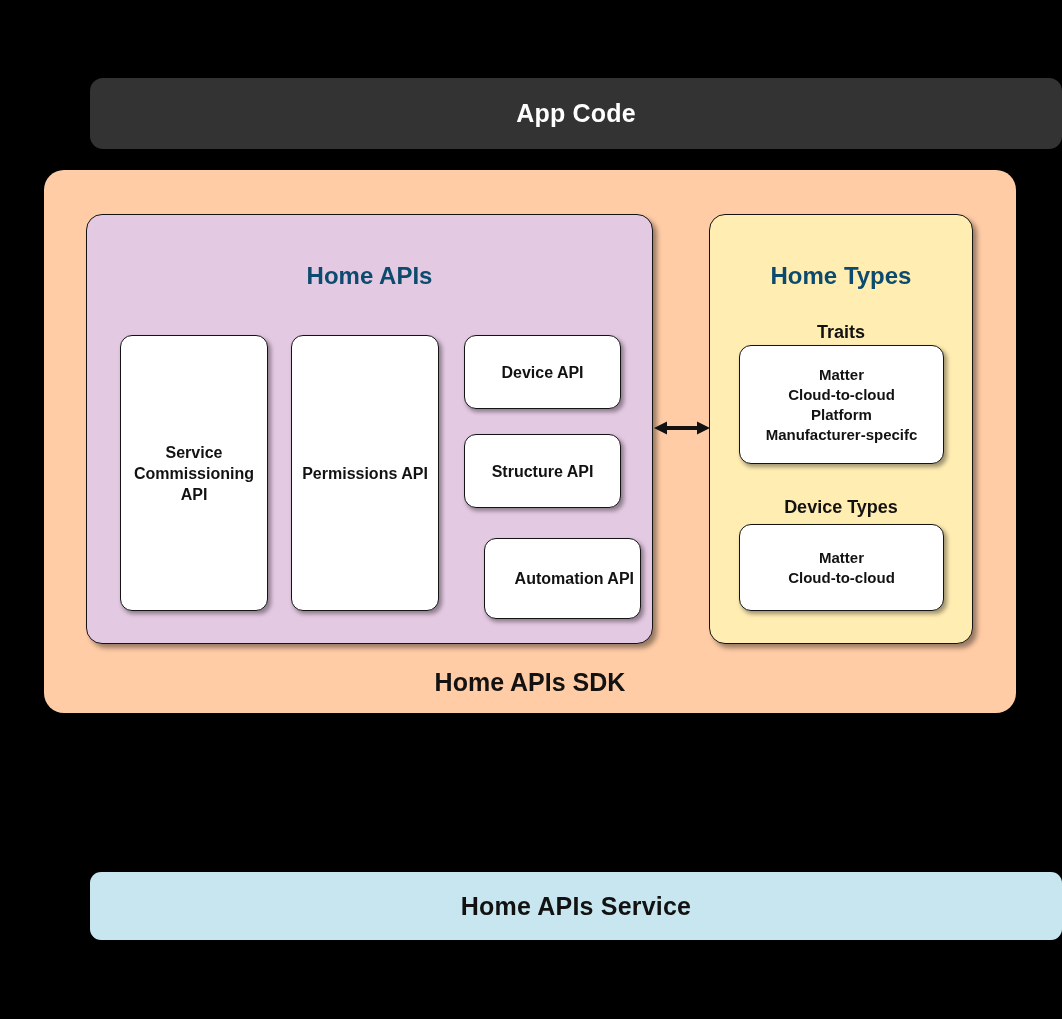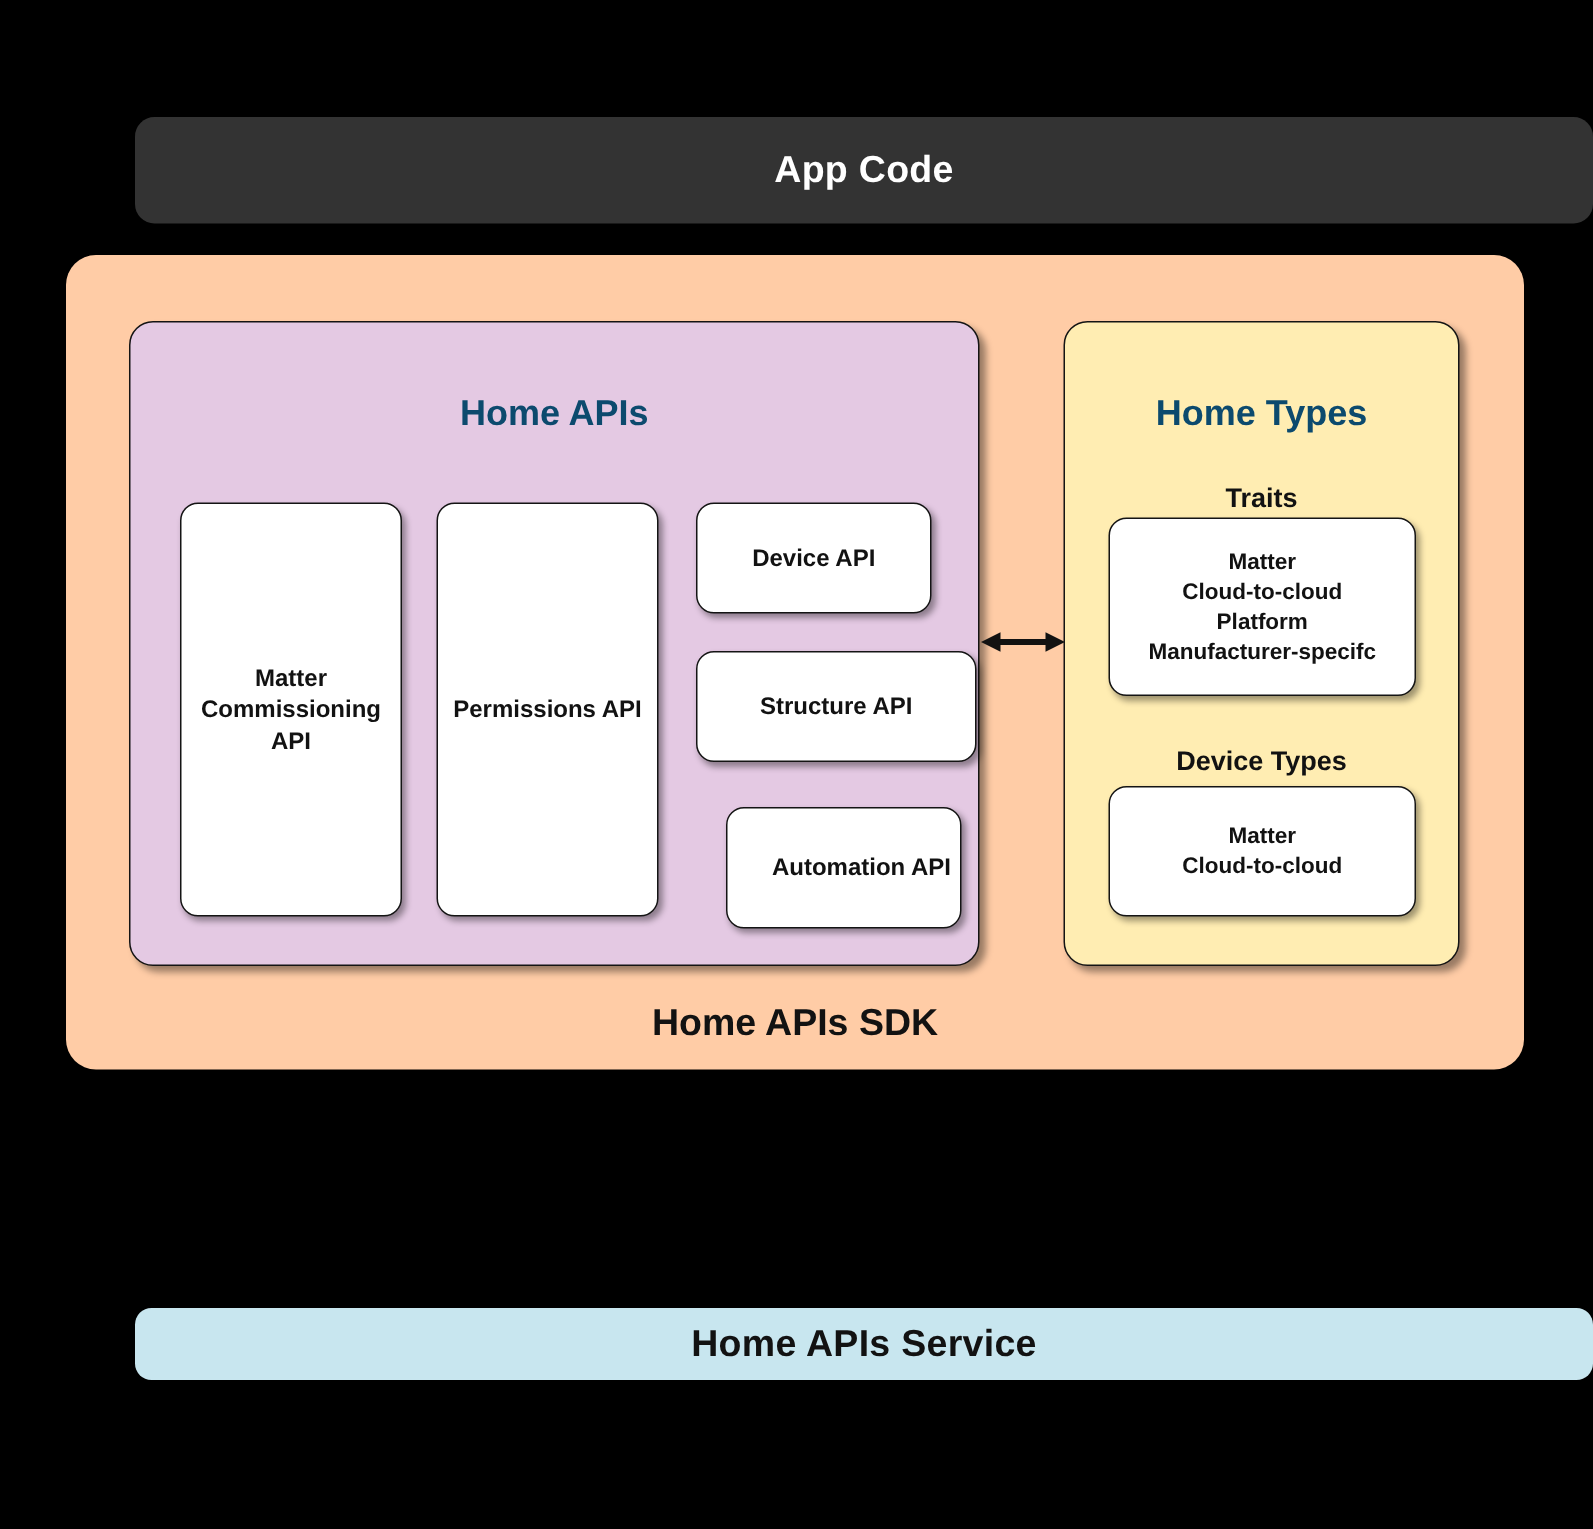--- a/index.html
+++ b/index.html
@@ -30,21 +30,21 @@
   }
   .app-code-bar {
     top: 78px;
     height: 71px;
     background: #333333;
     color: #ffffff;
     border-radius: 13px;
   }
   .service-bar {
     top: 872px;
-    height: 48px;
+    height: 68px;
     background: #C8E6EF;
     color: #121212;
     border-radius: 11px;
   }
   .sdk-box {
     position: absolute;
     left: 44px;
     top: 170px;
     width: 972px;
     height: 543px;
@@ -95,21 +95,21 @@
     font-weight: 700;
     font-size: 16px;
     line-height: 21px;
     color: #121212;
     padding: 6px;
   }
   .card .lines { white-space: pre-line; }
   .tall-card-1 { left: 33px;  top: 120px; width: 148px; height: 276px; }
   .tall-card-2 { left: 204px; top: 120px; width: 148px; height: 276px; }
   .small-card-1 { left: 377px; top: 120px; width: 157px; height: 74px; }
-  .small-card-2 { left: 377px; top: 219px; width: 187px; height: 74px; }
+  .small-card-2 { left: 377px; top: 219px; width: 157px; height: 74px; }
   .small-card-3 { left: 397px; top: 323px; width: 157px; height: 81px; justify-content: flex-end; }
   .section-label {
     position: absolute;
     left: 0;
     width: 100%;
     text-align: center;
     font-weight: 700;
     font-size: 18px;
     line-height: 22px;
     color: #121212;
@@ -145,21 +145,21 @@
   <div class="bar app-code-bar">
     <span>App Code</span>
   </div>
 
   <div class="sdk-box">
 
     <div class="panel apis-panel">
       <div class="panel-title">Home APIs</div>
 
       <div class="card tall-card-1">
-        <span class="lines">Matter Commissioning API</span>
+        <span class="lines">Service Commissioning API</span>
       </div>
       <div class="card tall-card-2">
         <span class="lines">Permissions API</span>
       </div>
       <div class="card small-card-1">
         <span class="lines">Device API</span>
       </div>
       <div class="card small-card-2">
         <span class="lines">Structure API</span>
       </div>

